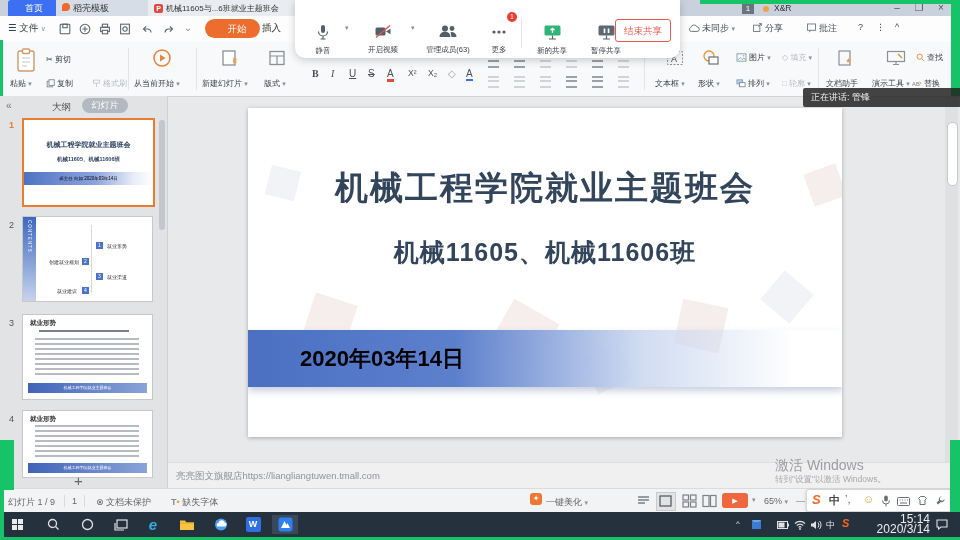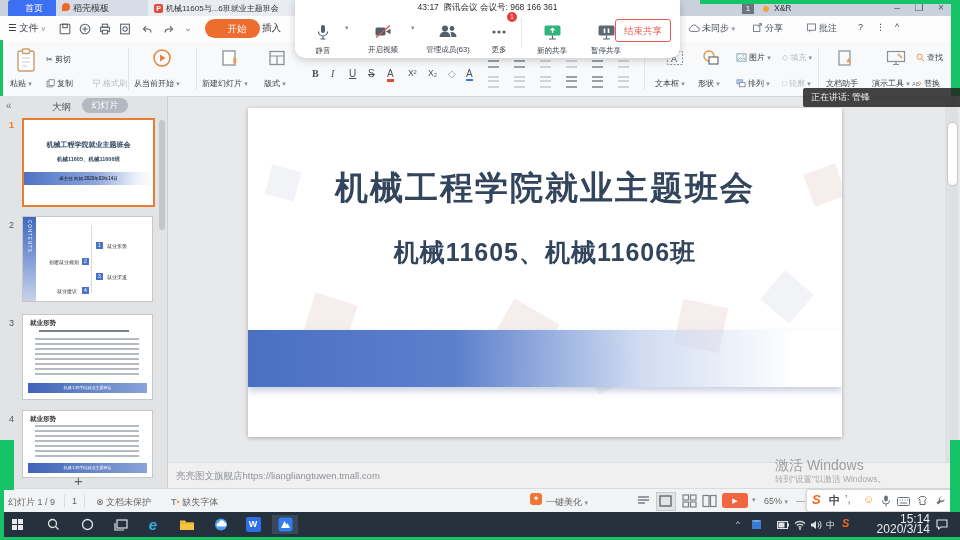--- a/index.html
+++ b/index.html
@@ -327,20 +327,21 @@
       <span class="conf b" style="left:150px;top:230px;width:36px;height:36px;transform:rotate(-12deg);"></span>
       <span class="conf" style="left:250px;top:200px;width:52px;height:52px;transform:rotate(30deg);"></span>
       <span class="conf b" style="left:340px;top:240px;width:40px;height:40px;transform:rotate(-25deg);"></span>
       <span class="conf" style="left:430px;top:195px;width:46px;height:46px;transform:rotate(12deg);"></span>
       <span class="conf b" style="left:520px;top:170px;width:38px;height:38px;transform:rotate(40deg);"></span>
       <span class="conf" style="left:560px;top:60px;width:34px;height:34px;transform:rotate(-20deg);"></span>
       <span class="conf b" style="left:20px;top:60px;width:30px;height:30px;transform:rotate(14deg);"></span>
       <div class="slide-title">机械工程学院就业主题班会</div>
       <div class="slide-sub">机械11605、机械11606班</div>
       <div class="slide-bar">
+        <span class="t2">2020年03年14日</span>
       </div>
     </div>
     <div class="vscroll">
         <div class="vthumb"></div>
       </div>
   </div>
 
   <div class="adbar">
       <span>亮亮图文旗舰店https://liangliangtuwen.tmall.com</span>
     </div>
@@ -394,21 +395,20 @@
       </svg>
     <svg class="abs" style="left:110px;top:5px;" width="11" height="11" viewBox="0 0 11 11">
         <path d="M3.5 1.5h4l2 2-1.5 1.5v4.5h-5V5L1.5 3.5z" fill="none" stroke="#6a7077" stroke-width="1"></path>
       </svg>
     <svg class="abs" style="left:128px;top:5px;" width="11" height="11" viewBox="0 0 11 11">
         <path d="M7 1.5a2.8 2.8 0 0 0-3 3.8L1.5 7.8l1.7 1.7L5.7 7a2.8 2.8 0 0 0 3.8-3L7.7 5.8 5.2 5.3 4.7 2.8z" fill="#6a7077"></path>
       </svg>
   </div>
 
   <div class="mpanel">
-    <div class="mhead"><span>43:17</span>&nbsp;&nbsp;<span>腾讯会议 会议号: 968 166 361</span></div>
     <div class="mbtn" style="left:8px;width:40px;">
       <svg width="14" height="16" viewBox="0 0 14 16">
           <rect x="5" y="1" width="4" height="8" rx="2" fill="#545f6b"></rect>
           <path d="M2.5 7.5a4.5 4.5 0 0 0 9 0M7 12v3M4.5 15h5" fill="none" stroke="#545f6b" stroke-width="1.2"></path>
         </svg>
       <span class="mlabel">静音</span>
     </div>
     <span class="abs caret" style="left:50px;top:24px;">▾</span>
     <div class="mbtn" style="left:62px;width:52px;">
       <svg width="18" height="15" viewBox="0 0 18 15">

